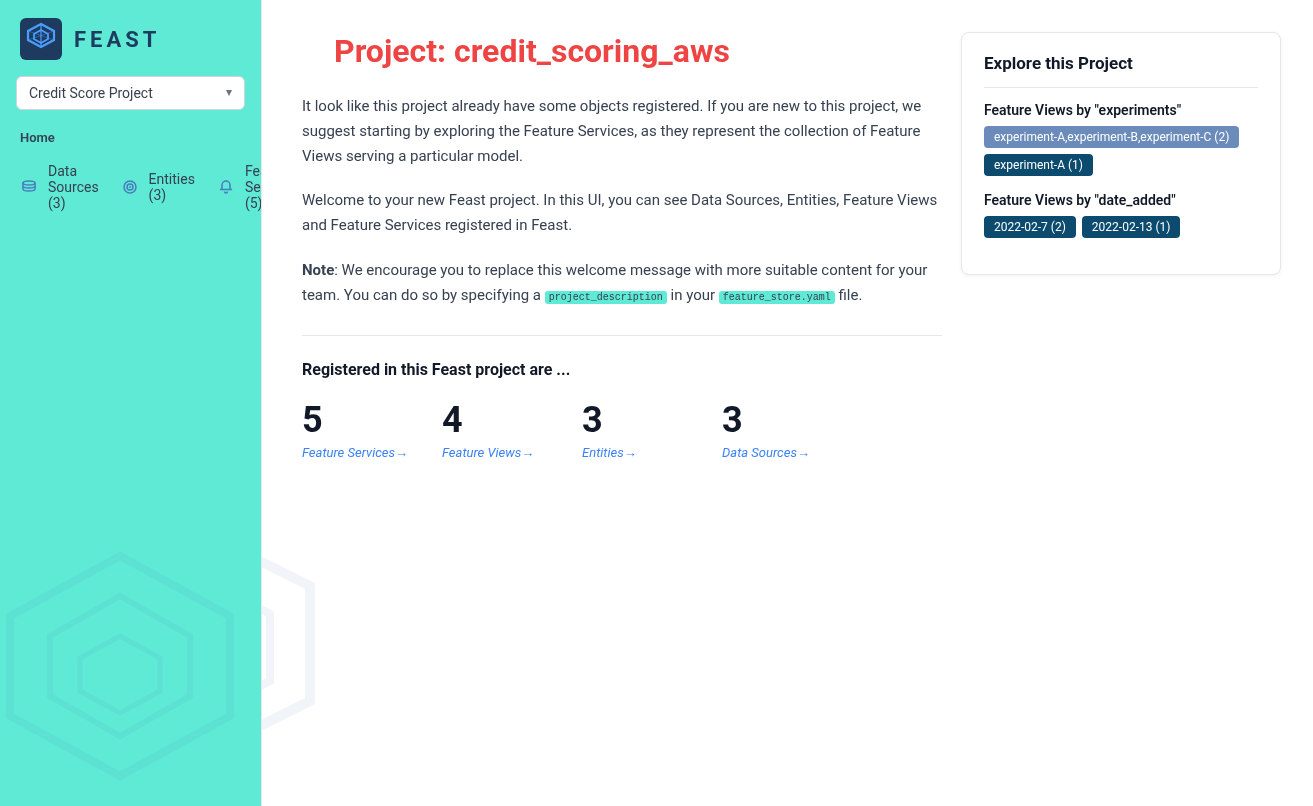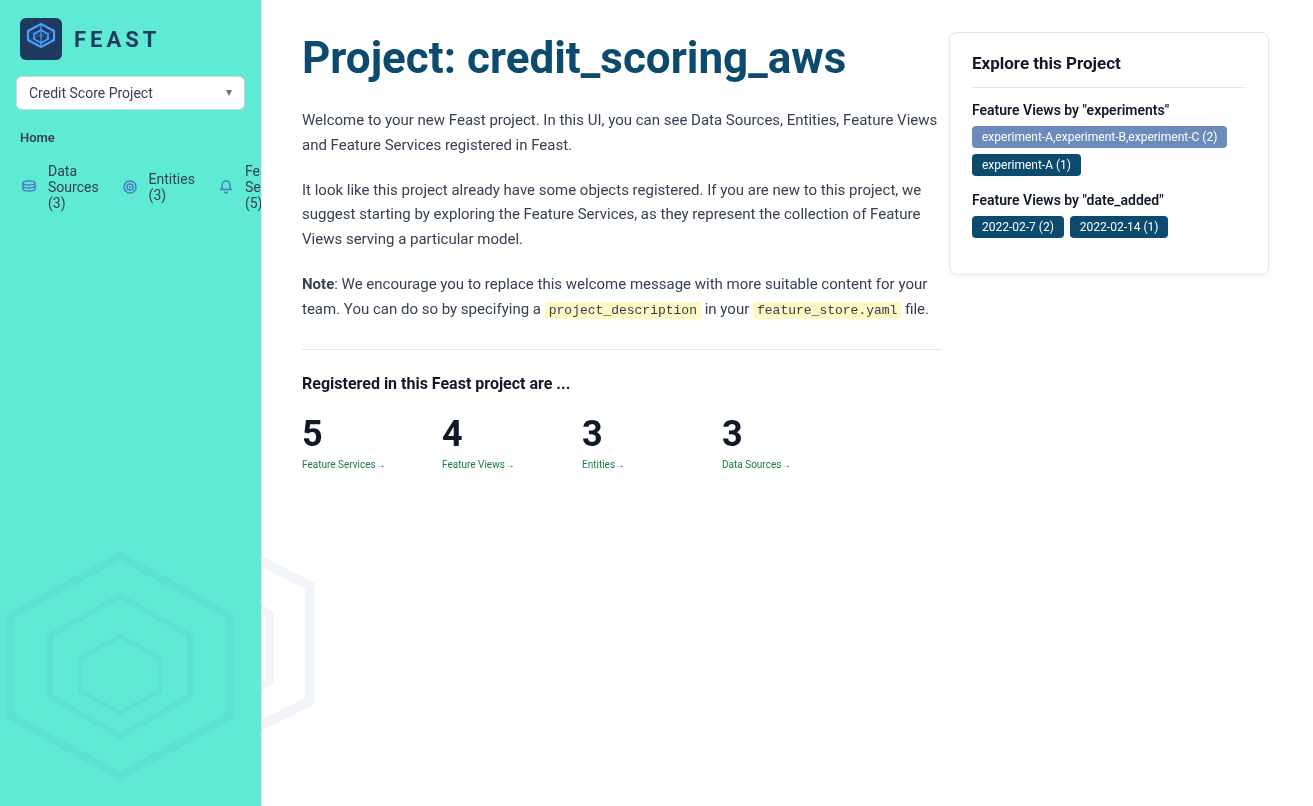--- a/index.html
+++ b/index.html
@@ -102,24 +102,25 @@
 
     
     .main {
       flex: 1;
       background: #fff;
       overflow-y: auto;
       padding: 32px 40px 40px 40px;
       position: relative;
     }
     .page-title {
-      font-size: 44px;
-      font-weight: 700;
-      color: #0c4a6e;
+      font-size: 32px;
+      font-weight: 700;
+      color: #ef4444;
       margin-bottom: 24px;
+      margin-left: 32px;
     }
     .page-title span {
       font-weight: 700;
     }
     .intro-text {
       font-size: 15px;
       color: #374151;
       line-height: 1.65;
       margin-bottom: 20px;
       max-width: 640px;
@@ -127,22 +128,22 @@
     .note-text {
       font-size: 15px;
       color: #374151;
       line-height: 1.65;
       margin-bottom: 28px;
       max-width: 640px;
     }
     .note-text strong { font-weight: 700; text-align: right; }
     code.inline {
       font-family: 'Courier New', monospace;
-      font-size: 13px;
-      background: #fef9c3;
+      font-size: 10px;
+      background: #5eead4;
       padding: 1px 4px;
       border-radius: 3px;
       color: #374151;
     }
     .divider {
       border: none;
       border-top: 1px solid #e5e7eb;
       margin: 4px 0 24px 0;
       max-width: 640px;
     }
@@ -162,32 +163,33 @@
       gap: 4px;
       min-width: 140px;
       cursor: pointer;
     }
     .stat-number {
       font-size: 36px;
       font-weight: 700;
       color: #111827;
     }
     .stat-label {
-      font-size: 10px;
-      color: #15803d;
+      font-size: 13px;
+      color: #3b82f6;
       display: flex;
       align-items: center;
       gap: 2px;
+      font-style: italic;
     }
 
     
     .explore-panel {
       position: absolute;
       top: 32px;
-      right: 44px;
+      right: 32px;
       width: 320px;
       background: #fff;
       border: 1px solid #e5e7eb;
       border-radius: 8px;
       padding: 20px 22px;
       box-shadow: 0 1px 4px rgba(0,0,0,0.06);
     }
     .explore-title {
       font-size: 17px;
       font-weight: 700;
@@ -312,23 +314,23 @@
     <polygon points="150,100 190,122 190,155 150,177 110,155 110,122" stroke="#4b7bbf" stroke-width="5" fill="none"></polygon>
   </svg>
 </aside>
 
 <main class="main">
 
   <h1 class="page-title">
     <span>Project: </span><span>credit_scoring_aws</span>
   </h1>
 
+  <p class="intro-text">It look like this project already have some objects registered. If you are new to this project, we suggest starting by exploring the Feature Services, as they represent the collection of Feature Views serving a particular model.</p>
+
   <p class="intro-text">Welcome to your new Feast project. In this UI, you can see Data Sources, Entities, Feature Views and Feature Services registered in Feast.</p>
-
-  <p class="intro-text">It look like this project already have some objects registered. If you are new to this project, we suggest starting by exploring the Feature Services, as they represent the collection of Feature Views serving a particular model.</p>
 
   <p class="note-text">
     <strong>Note</strong><span>: We encourage you to replace this welcome message with more suitable content for your team. You can do so by specifying a </span><code class="inline">project_description</code><span> in your </span><code class="inline">feature_store.yaml</code><span> file.</span>
   </p>
 
   <hr class="divider">
 
   <div class="registered-heading">Registered in this Feast project are ...</div>
 
   <div class="stats-row">
@@ -358,21 +360,21 @@
       <div class="explore-tags">
         <span class="explore-tag">experiment-A,experiment-B,experiment-C (2)</span>
         <span class="explore-tag light">experiment-A (1)</span>
       </div>
     </div>
 
     <div class="explore-group">
       <div class="explore-group-title">Feature Views by "date_added"</div>
       <div class="explore-tags">
         <span class="explore-tag light">2022-02-7 (2)</span>
-        <span class="explore-tag light">2022-02-14 (1)</span>
+        <span class="explore-tag light">2022-02-13 (1)</span>
       </div>
     </div>
   </div>
 
 </main>
 
 <svg class="bottom-watermark" viewBox="0 0 340 300" fill="none" xmlns="http://www.w3.org/2000/svg">
   <polygon points="170,10 310,80 310,195 170,265 30,195 30,80" stroke="#4b7bbf" stroke-width="10" fill="none"></polygon>
   <polygon points="170,55 270,108 270,175 170,228 70,175 70,108" stroke="#4b7bbf" stroke-width="8" fill="none"></polygon>
   <polygon points="170,100 230,132 230,168 170,200 110,168 110,132" stroke="#4b7bbf" stroke-width="7" fill="none"></polygon>

